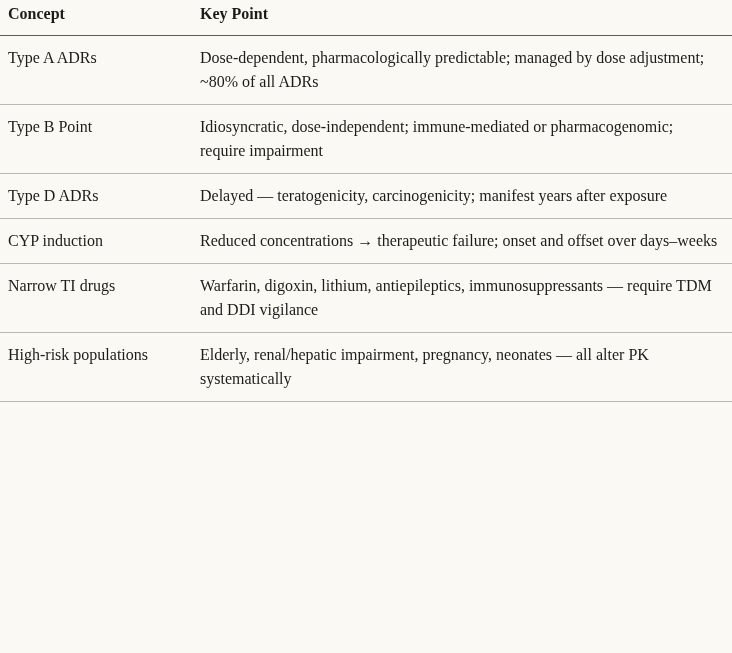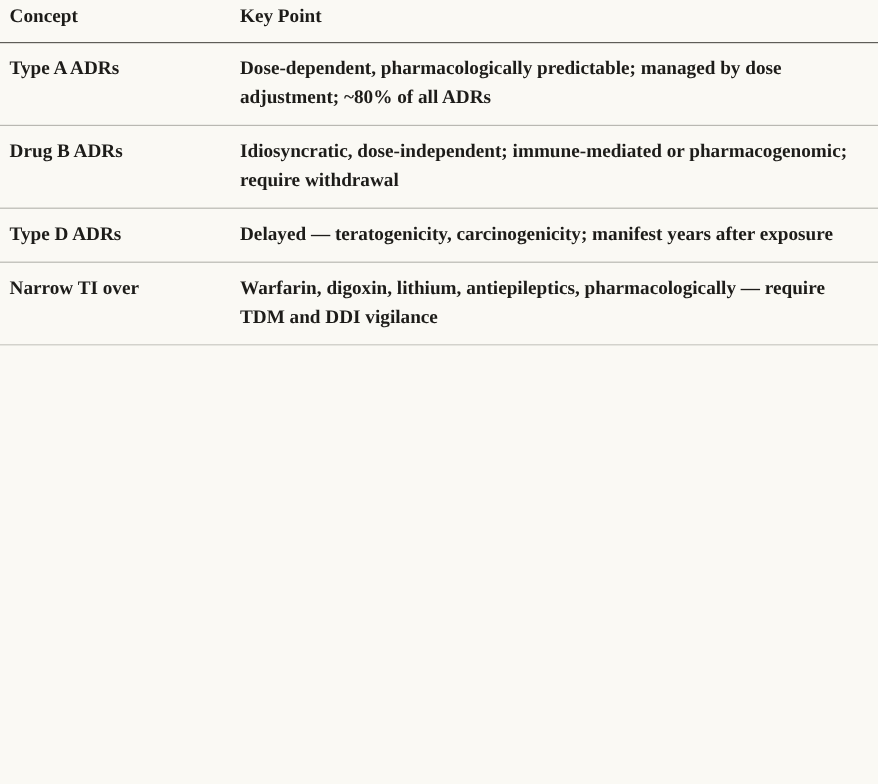--- a/index.html
+++ b/index.html
@@ -26,21 +26,20 @@
     text-align: left;
     font-weight: bold;
     padding: 2px 10px 9px 0;
     border-bottom: 1px solid #5e5d58;
     vertical-align: top;
   }
   td {
     padding: 10px 10px 10px 0;
     border-bottom: 1px solid #b9b8b2;
     vertical-align: top;
-    font-weight: bold;
   }
   th:first-child, td:first-child { padding-left: 8px; }
 </style>
 </head>
 <body>
 
 <table class="concept-table">
   <colgroup>
     <col class="concept-col">
     <col class="keypoint-col">
@@ -51,33 +50,41 @@
       <th>Key Point</th>
     </tr>
   </thead>
   <tbody>
   <tr>
     <td class="concept">Type A ADRs</td>
     <td class="keypoint">Dose-dependent, pharmacologically predictable; managed by dose adjustment; ~80% of all ADRs</td>
   </tr>
 
   <tr>
-    <td class="concept">Drug B ADRs</td>
-    <td class="keypoint">Idiosyncratic, dose-independent; immune-mediated or pharmacogenomic; require withdrawal</td>
+    <td class="concept">Type B Point</td>
+    <td class="keypoint">Idiosyncratic, dose-independent; immune-mediated or pharmacogenomic; require impairment</td>
   </tr>
 
 
   <tr>
     <td class="concept">Type D ADRs</td>
     <td class="keypoint">Delayed — teratogenicity, carcinogenicity; manifest years after exposure</td>
   </tr>
 
 
+  <tr>
+    <td class="concept">CYP induction</td>
+    <td class="keypoint">Reduced concentrations → therapeutic failure; onset and offset over days–weeks</td>
+  </tr>
 
 
 
   <tr>
-    <td class="concept">Narrow TI over</td>
-    <td class="keypoint">Warfarin, digoxin, lithium, antiepileptics, pharmacologically — require TDM and DDI vigilance</td>
+    <td class="concept">Narrow TI drugs</td>
+    <td class="keypoint">Warfarin, digoxin, lithium, antiepileptics, immunosuppressants — require TDM and DDI vigilance</td>
   </tr>
 
+  <tr>
+    <td class="concept">High-risk populations</td>
+    <td class="keypoint">Elderly, renal/hepatic impairment, pregnancy, neonates — all alter PK systematically</td>
+  </tr>
 </tbody>
 </table>
 
 </body></html>

